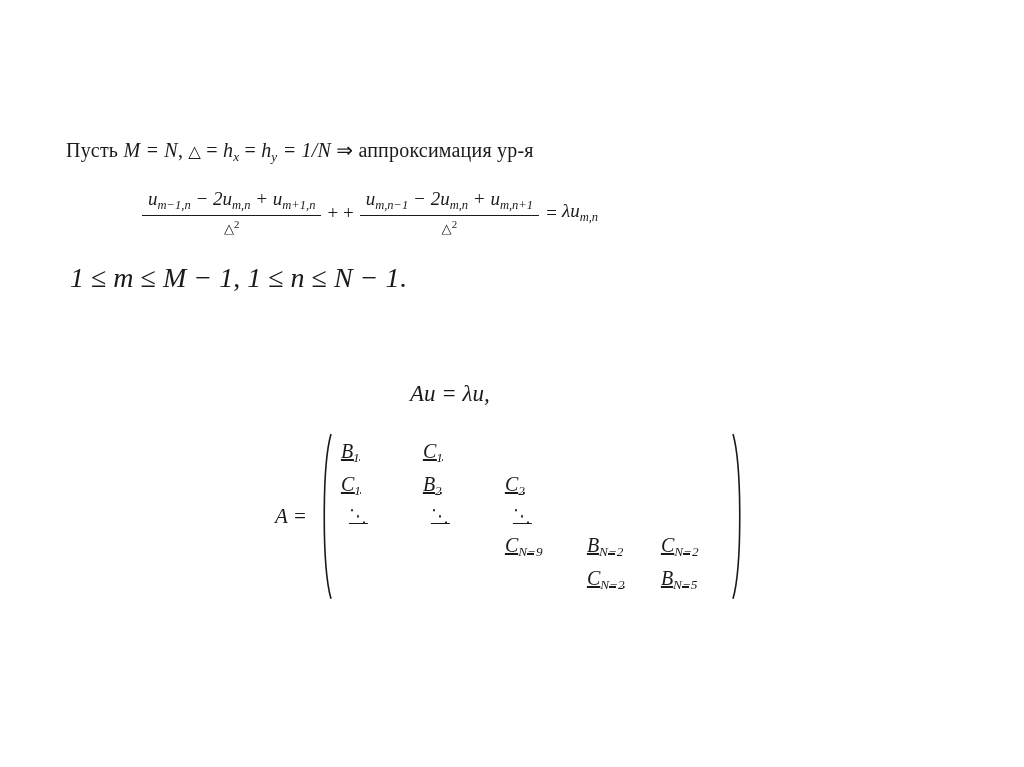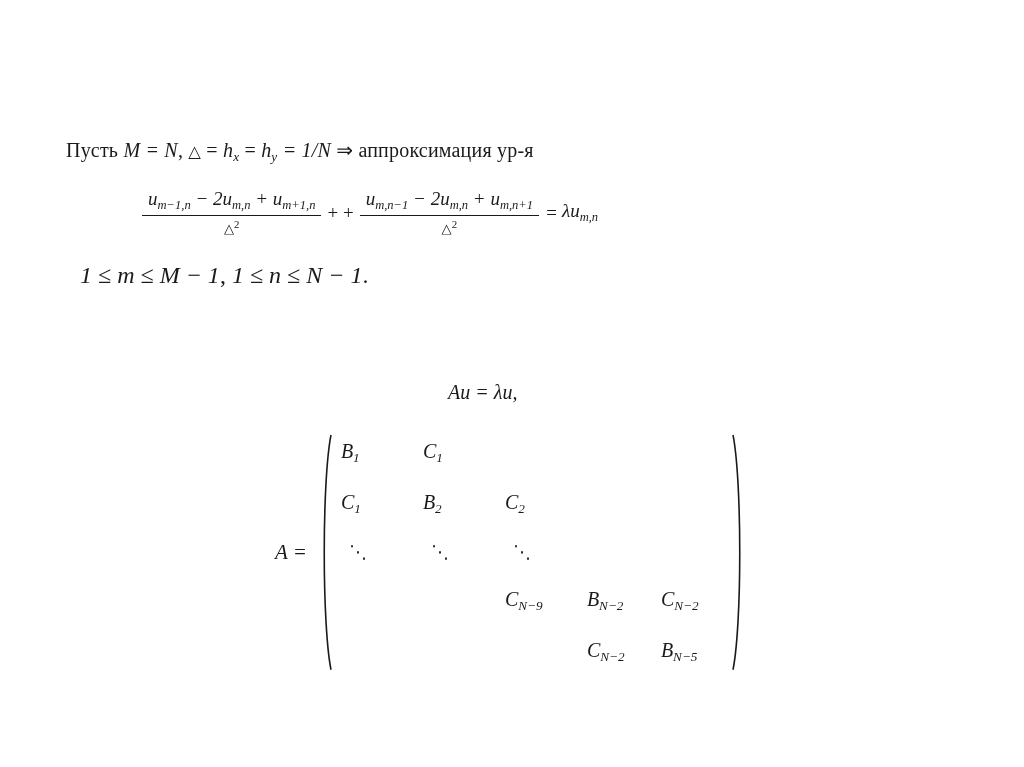--- a/index.html
+++ b/index.html
@@ -68,34 +68,34 @@
   .op {
     padding: 0 4px;
     font-size: 19px;
   }
   .sup { font-size: 0.68em; vertical-align: 0.52em; }
   .rhs { font-size: 19px; font-style: italic; padding-left: 4px;}
 
   
   .range-line {
     position: absolute;
-    left: 80px;
+    left: 70px;
     top: 262px;
-    font-size: 24px;
+    font-size: 28px;
     font-style: italic;
     white-space: nowrap;
   }
   .range-line .rm { font-style: normal; }
 
   
   .eig-line {
     position: absolute;
-    left: 448px;
+    left: 410px;
     top: 381px;
-    font-size: 20px;
+    font-size: 23px;
     font-style: italic;
     white-space: nowrap;
   }
 
   
   .matrix-block {
     position: absolute;
     left: 275px;
     top: 432px;
     display: flex;
@@ -109,24 +109,25 @@
   .paren {
     width: 16px;
     align-self: stretch;
     position: relative;
   }
   .paren svg { display: block; height: 100%; width: 16px; }
 
   .matrix-grid {
     display: grid;
     grid-template-columns: repeat(5, auto);
-    row-gap: 21px;
+    row-gap: 3px;
     font-size: 20px;
     font-style: italic;
     padding: 6px 2px 6px 2px;
+    text-decoration: underline;
   }
   .matrix-grid .cell {
     min-width: 62px;
     padding: 2px 6px;
     text-align: left;
     white-space: nowrap;
   }
   .matrix-grid .cell.dots {
     font-style: normal;
     letter-spacing: 1px;

